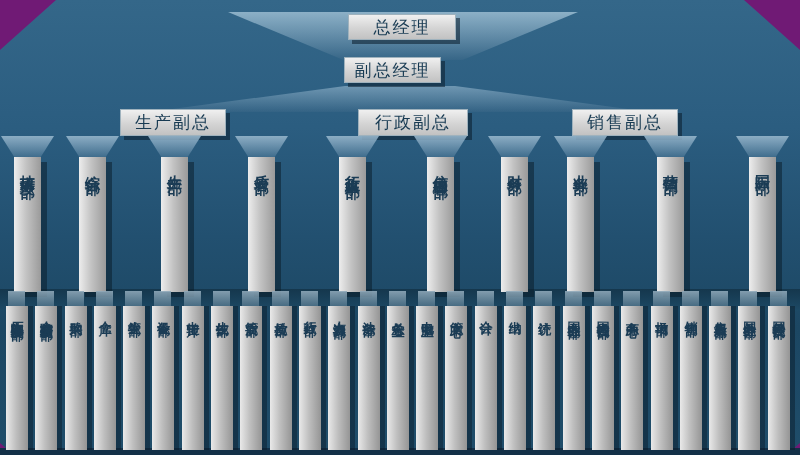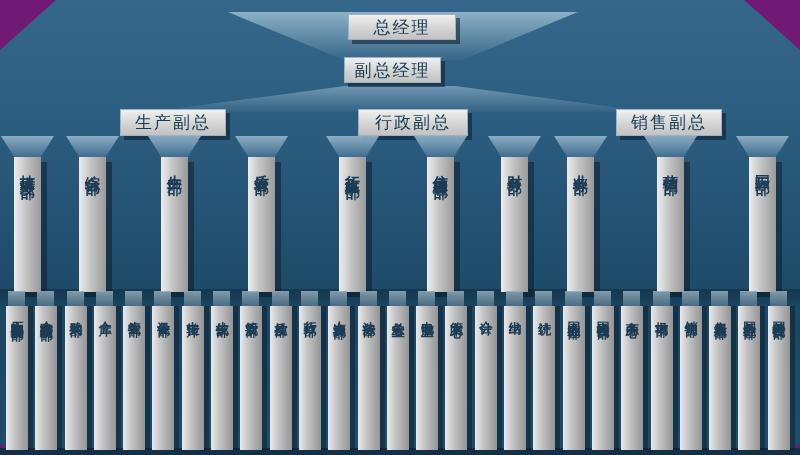--- a/index.html
+++ b/index.html
@@ -37,21 +37,21 @@
     background:linear-gradient(180deg,#f0f0f0,#d4d4d4 55%,#c2c2c2);
     color:#173a52;font-size:17px;letter-spacing:2px;
     border:1px solid #9fb2bd;box-sizing:border-box;
     box-shadow:4px 4px 0 rgba(10,28,42,.55);
     white-space:nowrap;
   }
   .gm {left:348px;top:14px;width:108px;height:26px;}
   .dgm{left:344px;top:57px;width:97px;height:26px;}
   .vp1{left:120px;top:109px;width:106px;height:27px;}
   .vp2{left:349px;top:109px;width:110px;height:27px;margin-left:9px;}
-  .vp3{left:572px;top:109px;width:106px;height:27px;margin-left:44px;}
+  .vp3{left:572px;top:109px;width:106px;height:27px;}
 
   
   .mbar{position:absolute;top:157px;width:27px;height:135px;}
   .mbar .face{
     position:absolute;inset:0;box-sizing:border-box;
     background:linear-gradient(90deg,#ededed,#c3c3c3 45%,#9a9a9a);
     box-shadow:6px 5px 0 rgba(8,25,38,.5);
     display:flex;justify-content:center;padding-top:6px;
   }
   .mbar .conn{

